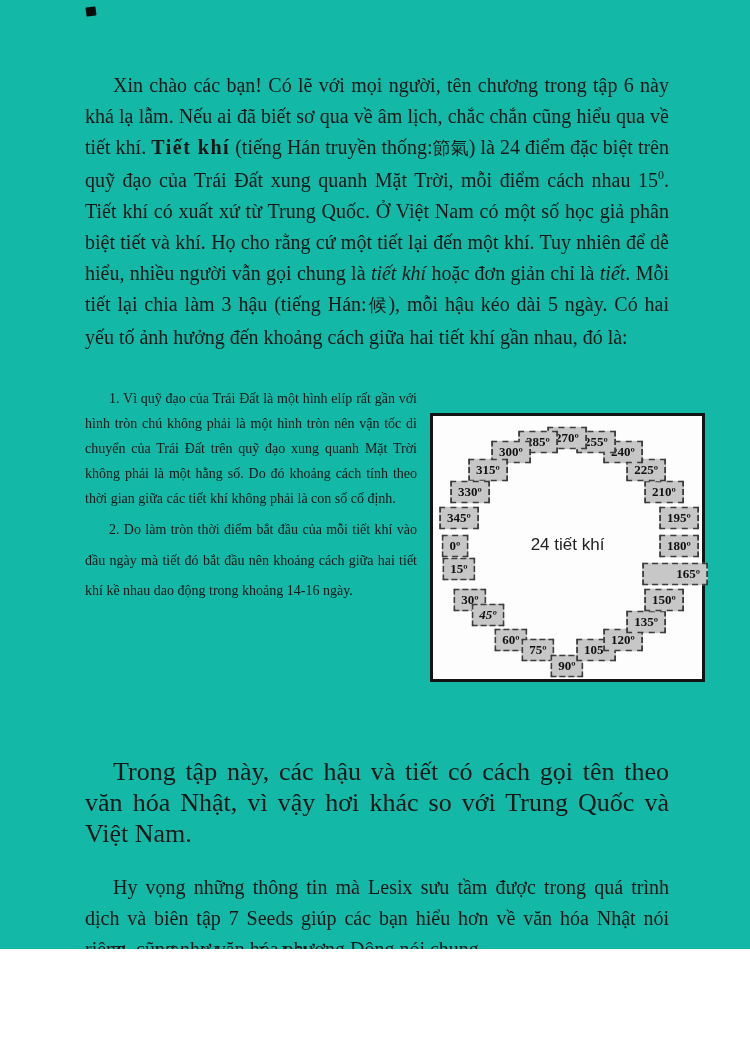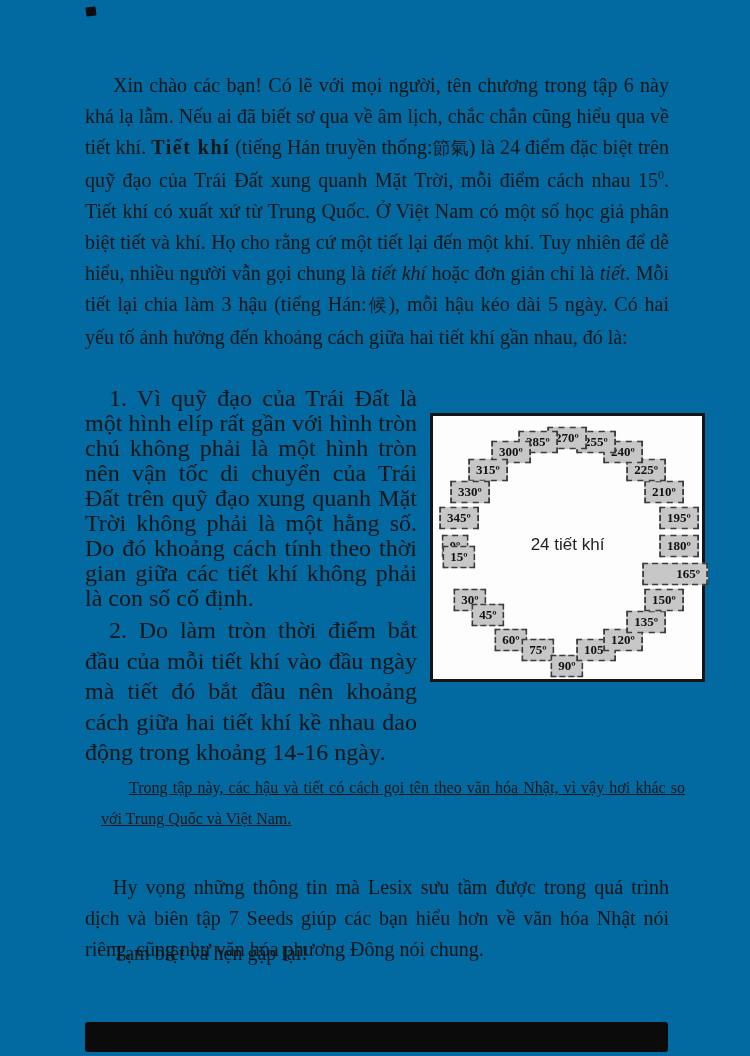--- a/index.html
+++ b/index.html
@@ -1,20 +1,20 @@
 <!DOCTYPE html>
 <html style="--text: #161616; --label-bg: #c7c7c7; --bar: #0b0b0b;"><head>
 <meta charset="utf-8">
 <style>
   html, body { margin: 0; padding: 0; background: #ffffff; }
   .page {
     position: relative;
     width: 750px;
-    height: 1056px;
-    background: #0369a1;
+    height: 949px;
+    background: #14b8a6;
     font-family: "Liberation Serif", serif;
     color: var(--text, #161616);
     overflow: hidden;
   }
   .speck {
     position: absolute; left: 86px; top: 7px;
     width: 10px; height: 9px; background: #0c0c0c;
     border-radius: 1px; transform: rotate(-8deg);
   }
   .intro {
@@ -23,21 +23,21 @@
     text-align: justify; text-indent: 28px; margin: 0;
   }
   .seg-b { font-weight: bold; letter-spacing: 1.5px; }
   .seg-i { font-style: italic; }
   .seg-sup { font-size: 12px; vertical-align: super; line-height: 0; }
   .seg-cjk { font-size: 18px; }
   .leftcol {
     position: absolute; left: 85px; top: 386px; width: 332px;
     text-align: justify;
   }
-  .leftcol p { margin: 0; font-size: 24px; }
+  .leftcol p { margin: 0; font-size: 14px; }
   .point1 { line-height: 25px; text-indent: 24px; }
   .point2 { line-height: 30.5px; text-indent: 24px; margin-top: 4px !important; }
   .diagram {
     position: absolute; left: 430px; top: 413px;
     width: 269px; height: 263px;
     border: 3px solid #141414; background: #fdfdfd;
   }
   .diagram-center {
     position: absolute; left: 50%; top: 49%;
     transform: translate(-50%, -50%);
@@ -49,22 +49,22 @@
     position: absolute; transform: translate(-50%, -50%);
     background: var(--label-bg, #c7c7c7);
     border: 2px dashed #3d3d3d;
     font-family: "Liberation Serif", serif;
     font-weight: bold; font-size: 13px; color: #111;
     padding: 1px 6px 2px 6px; white-space: nowrap;
     border-radius: 1px;
   }
   .outro-p1 {
     position: absolute; left: 85px; top: 756px; width: 584px;
-    font-size: 16px; line-height: 31.2px; margin: 16px;
-    text-align: justify; text-indent: 28px; text-decoration: underline;
+    font-size: 26px; line-height: 31.2px; margin: 0;
+    text-align: justify; text-indent: 28px;
   }
   .outro-p2 {
     position: absolute; left: 85px; top: 872px; width: 584px;
     font-size: 20px; line-height: 31.2px; margin: 0;
     text-align: justify; text-indent: 28px;
   }
   .farewell {
     position: absolute; left: 85px; top: 938px; width: 584px;
     font-size: 20px; line-height: 31.2px; margin: 0;
     text-indent: 28px;
@@ -85,23 +85,23 @@
   <p class="intro" id="intro-paragraph"><span class="seg-n">Xin chào các bạn! Có lẽ với mọi người, tên chương trong tập 6 này khá lạ lẫm. Nếu ai đã biết sơ qua về âm lịch, chắc chắn cũng hiểu qua về tiết khí. </span><span class="seg-b">Tiết khí</span><span class="seg-n"> (tiếng Hán truyền thống:</span><span class="seg-cjk">節氣</span><span class="seg-n">) là 24 điểm đặc biệt trên quỹ đạo của Trái Đất xung quanh Mặt Trời, mỗi điểm cách nhau 15</span><span class="seg-sup">0</span><span class="seg-n">. Tiết khí có xuất xứ từ Trung Quốc. Ở Việt Nam có một số học giả phân biệt tiết và khí. Họ cho rằng cứ một tiết lại đến một khí. Tuy nhiên để dễ hiểu, nhiều người vẫn gọi chung là </span><span class="seg-i">tiết khí</span><span class="seg-n"> hoặc đơn giản chỉ là </span><span class="seg-i">tiết</span><span class="seg-n">. Mỗi tiết lại chia làm 3 hậu (tiếng Hán:</span><span class="seg-cjk">候</span><span class="seg-n">), mỗi hậu kéo dài 5 ngày. Có hai yếu tố ảnh hưởng đến khoảng cách giữa hai tiết khí gần nhau, đó là:</span></p>
 
   <div class="leftcol">
     <p class="point1">1. Vì quỹ đạo của Trái Đất là một hình elíp rất gần với hình tròn chú không phải là một hình tròn nên vận tốc di chuyển của Trái Đất trên quỹ đạo xung quanh Mặt Trời không phải là một hằng số. Do đó khoảng cách tính theo thời gian giữa các tiết khí không phải là con số cố định.</p>
     <p class="point2">2. Do làm tròn thời điểm bắt đầu của mỗi tiết khí vào đầu ngày mà tiết đó bắt đầu nên khoảng cách giữa hai tiết khí kề nhau dao động trong khoảng 14-16 ngày.</p>
   </div>
 
   <div class="diagram" id="diagram">
     <div class="diagram-center">24 tiết khí</div>
   <div class="deg-label" style="left: 22px; top: 130px;">0º</div>
-      <div class="deg-label" style="left: 25.8163px; top: 141px;">15º</div>
+      <div class="deg-label" style="left: 25.8163px; top: 153px;">15º</div>
       <div class="deg-label" style="left: 37.0052px; top: 184px;">30º</div>
-      <div class="deg-label" style="left: 54.804px; top: 199px;">45º</div>
+      <div class="deg-label" style="left: 54.804px; top: 199px; font-style: italic;">45º</div>
       <div class="deg-label" style="left: 78px; top: 223.531px;">60º</div>
       <div class="deg-label" style="left: 105.012px; top: 234.32px;">75º</div>
       <div class="deg-label" style="left: 134px; top: 250px;">90º</div>
       <div class="deg-label" style="left: 162.988px; top: 234.32px;">105º</div>
       <div class="deg-label" style="left: 190px; top: 223.531px;">120º</div>
       <div class="deg-label" style="left: 213.196px; top: 206.368px;">135º</div>
       <div class="deg-label" style="left: 230.995px; top: 184px;">150º</div>
       <div class="deg-label" style="left: 242.184px; top: 157.952px; padding-left: 32px;">165º</div>
       <div class="deg-label" style="left: 246px; top: 130px;">180º</div>
       <div class="deg-label" style="left: 246px; top: 102.048px;">195º</div>

